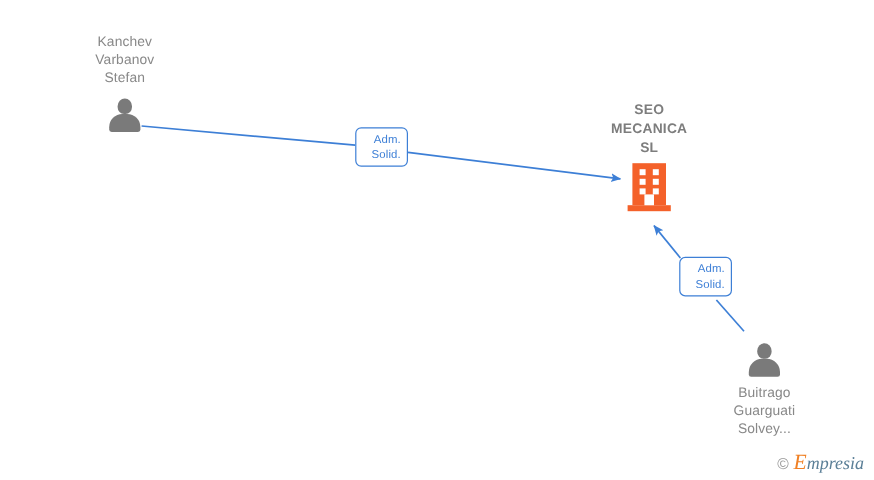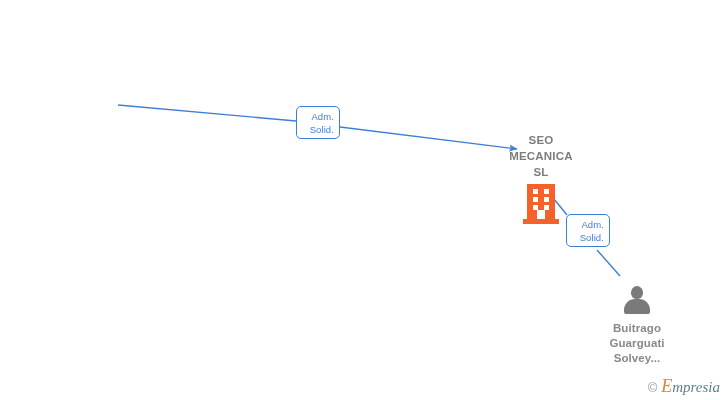--- a/index.html
+++ b/index.html
@@ -43,21 +43,20 @@
     text-align: center;
     letter-spacing: .1px;
     white-space: pre-line;
   }
   .node-label.company {
     font-weight: bold;
     color: #7d7d7d;
     font-size: 11.5px;
     line-height: 16px;
     letter-spacing: .2px;
-    margin-top: 48px;
   }
 
   
   .person-icon {
     width: 30px;
     height: 30px;
     position: relative;
   }
   .person-icon .head {
     position: absolute;
@@ -170,20 +169,29 @@
       </marker>
     </defs>
 
     <line x1="118" y1="105" x2="296" y2="121" stroke="#3d7fd6" stroke-width="1.4"></line>
     <line x1="340" y1="127" x2="517" y2="149" stroke="#3d7fd6" stroke-width="1.4" marker-end="url(#arrow-blue)"></line>
 
     <line x1="620" y1="276" x2="597" y2="250" stroke="#3d7fd6" stroke-width="1.4"></line>
     <line x1="567" y1="215" x2="545" y2="188" stroke="#3d7fd6" stroke-width="1.4" marker-end="url(#arrow-blue)"></line>
   </svg>
 
+  <div class="node" style="left:34px; top:28px;">
+    <div class="node-label">Kanchev
+Varbanov
+Stefan</div>
+    <div class="person-icon" style="margin-top:8px;">
+      <div class="head"></div>
+      <div class="body"></div>
+    </div>
+  </div>
 
   <div class="node" style="left:471px; top:84px;">
     <div class="node-label company">SEO
 MECANICA
 SL</div>
     <div class="building-icon" style="margin-top:4px;">
       <div class="tower"></div>
       <div class="base"></div>
       <div class="win" style="left:10px; top:5px;"></div>
       <div class="win" style="left:21px; top:5px;"></div>
@@ -193,21 +201,21 @@
       <div class="win" style="left:21px; top:21px;"></div>
       <div class="door"></div>
     </div>
   </div>
 
   <div class="node" style="left:567px; top:285px;">
     <div class="person-icon">
       <div class="head"></div>
       <div class="body"></div>
     </div>
-    <div class="node-label" style="margin-top:6px;font-weight:bold;">Buitrago
+    <div class="node-label" style="margin-top:6px;">Buitrago
 Guarguati
 Solvey...</div>
   </div>
 
   <div class="edge-label" style="left:296px; top:106px; width:44px;">Adm.
 Solid.</div>
 
   <div class="edge-label" style="left:566px; top:214px; width:44px;">Adm.
 Solid.</div>
 

